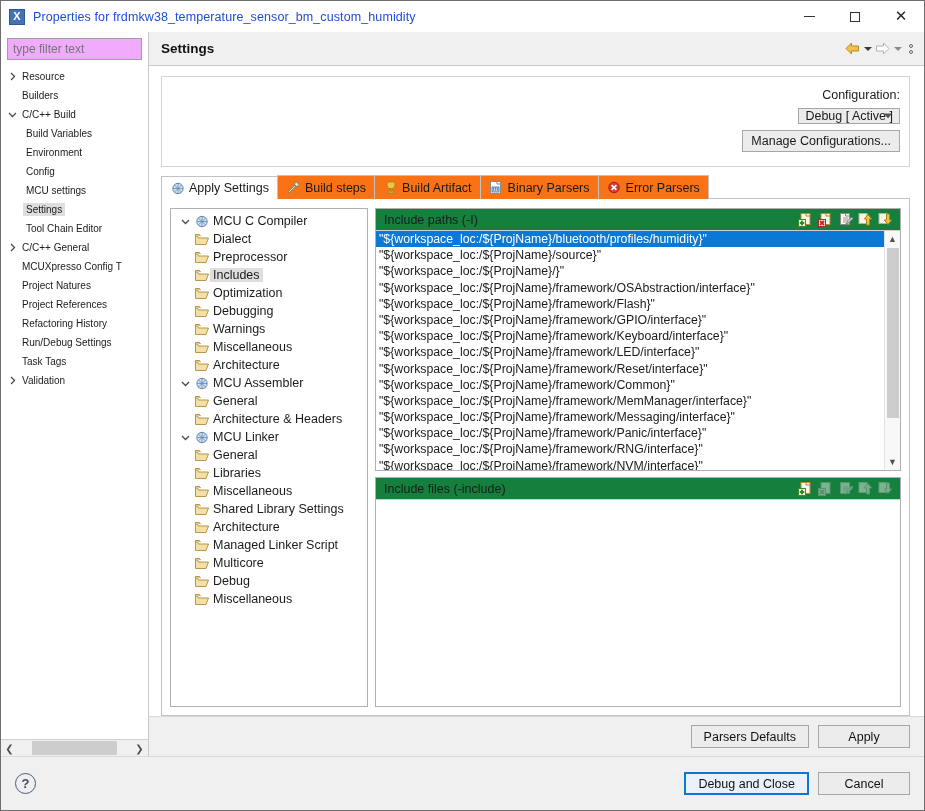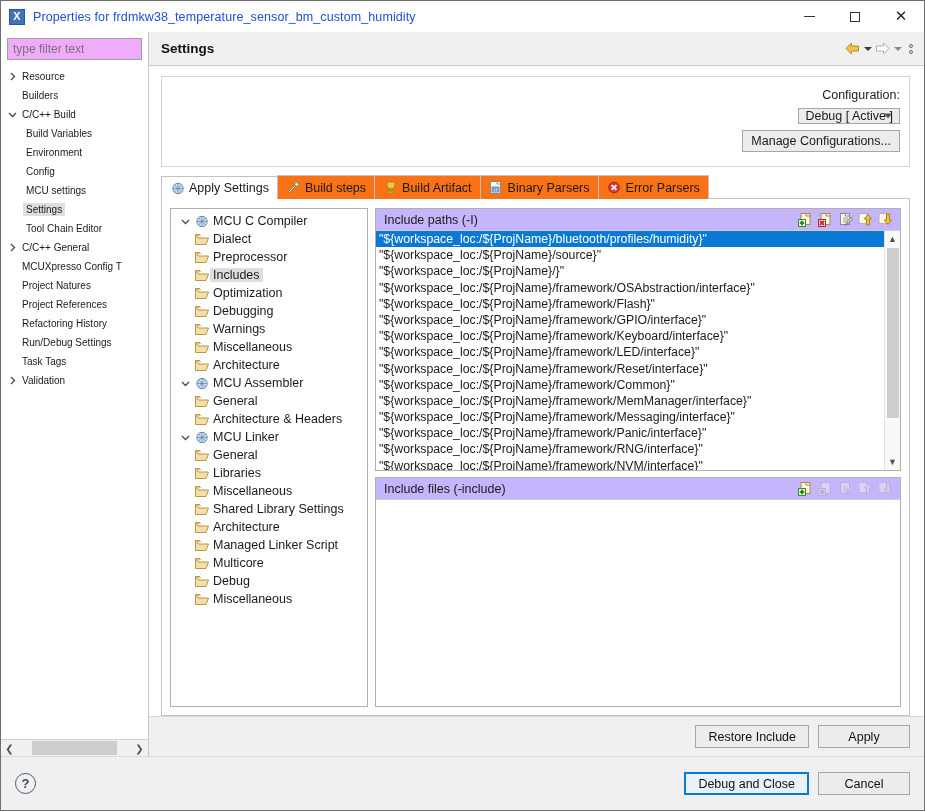--- a/index.html
+++ b/index.html
@@ -202,21 +202,21 @@
   
   #listcol { flex: 1; display: flex; flex-direction: column; min-width: 0; gap: 6px; }
   .listbox { display: flex; flex-direction: column; border: 1px solid #b0b0b0; background: #fff; min-height: 0; }
   .listbox.paths { height: 263px; min-height: 263px; }
   .listbox.files { flex: 1; }
   .lb-head {
     height: 22px; min-height: 22px;
     display: flex; align-items: center;
     padding: 0 3px 0 8px;
     border-bottom: 1px solid #cfcfcf;
-    background: #c4b5fd;
+    background: #15803d;
   }
   .lb-title { flex: 1; font-size: 12.5px; }
   .lb-tools { display: flex; align-items: center; gap: 3px; padding-right: 3px; }
   .lb-tools .tbtn { width: 17px; height: 17px; display: flex; align-items: center; justify-content: center; }
   .lb-body { flex: 1; display: flex; min-height: 0; background: #fff; overflow: hidden; }
   .lb-items { flex: 1; min-width: 0; overflow: hidden; }
   .lb-item {
     height: 16.2px; line-height: 16.2px;
     font-size: 12.3px;
     padding-left: 3px;
@@ -807,21 +807,21 @@
               <div class="lb-body">
                 <div class="lb-items" id="files-items"></div>
               </div>
             </div>
 
           </div>
         </div>
       </div>
 
       <div id="apply-bar">
-        <div class="btn">Restore Include</div>
+        <div class="btn">Parsers Defaults</div>
         <div class="btn">Apply</div>
       </div>
 
     </div>
   </div>
 
   <div id="bottom-bar">
     <div id="help-icon">?</div>
     <div id="bottom-right">
       <div class="btn focused">Debug and Close</div>

